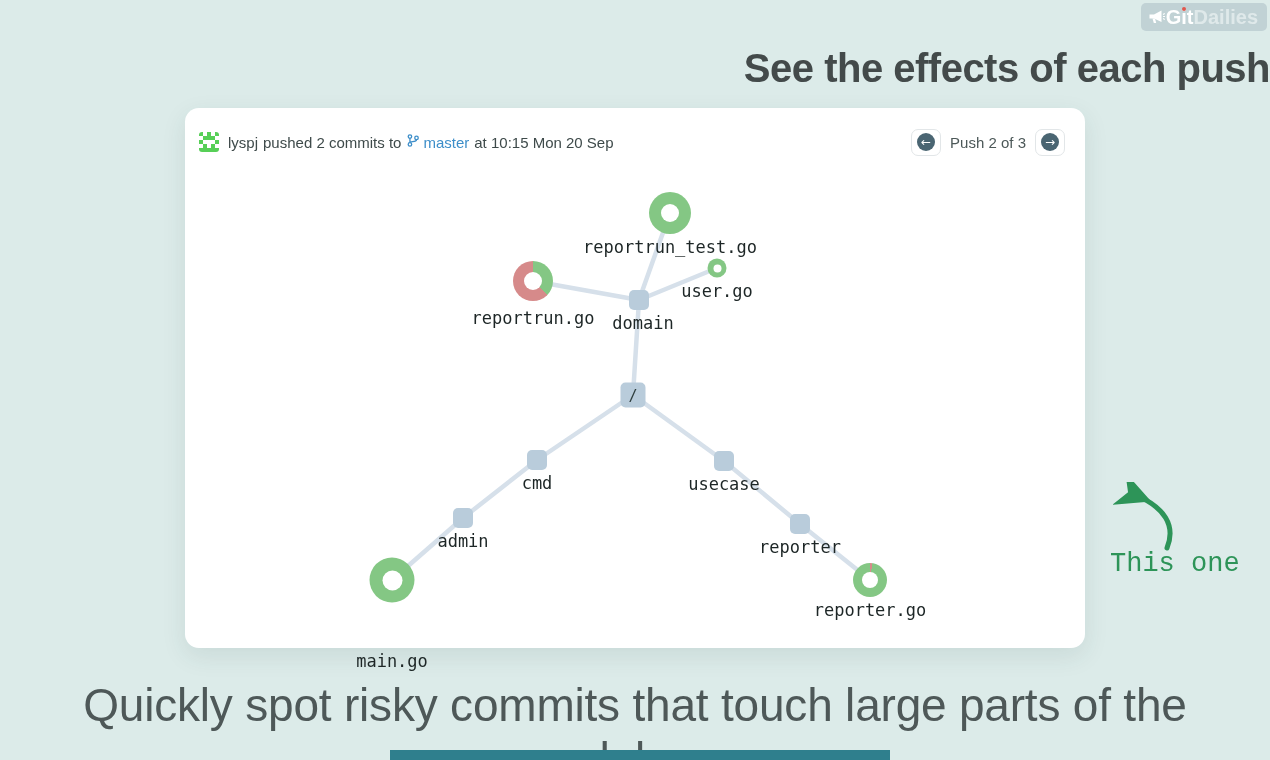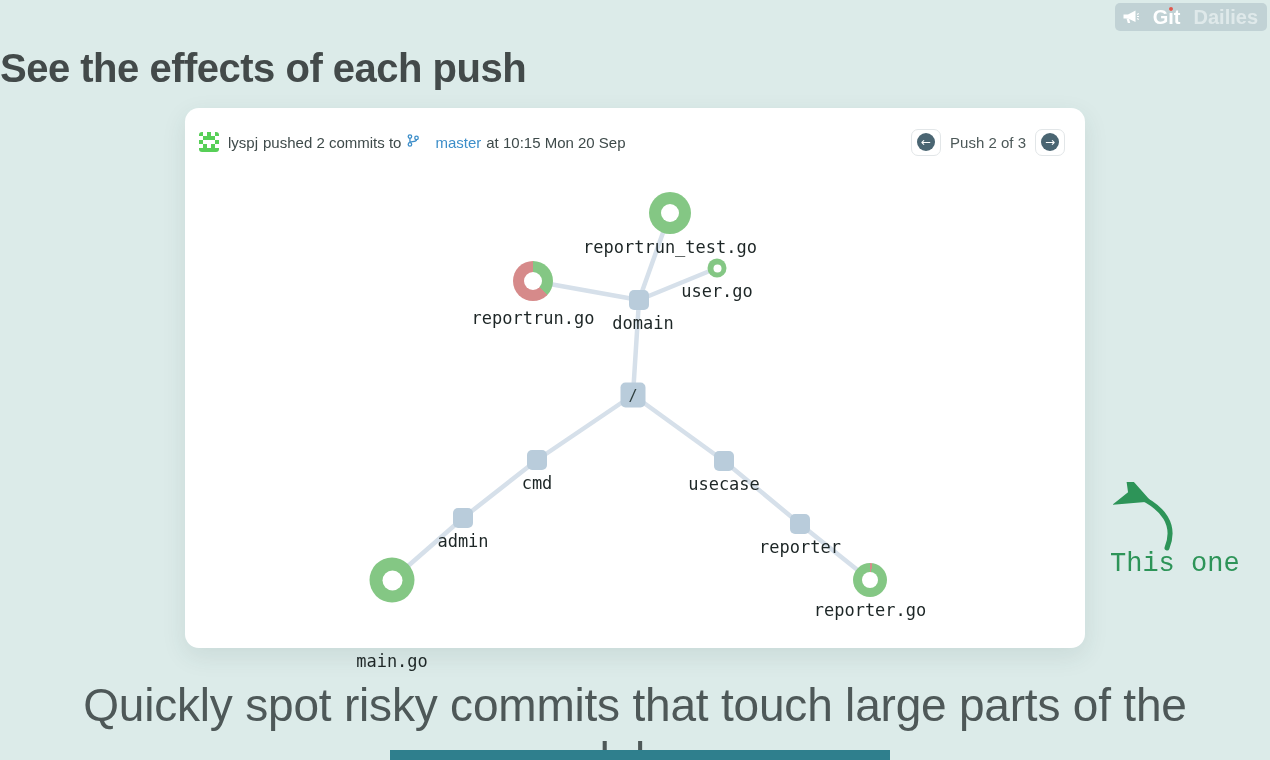--- a/index.html
+++ b/index.html
@@ -7,37 +7,37 @@
   body {
     position:relative;
     font-family:"Liberation Sans", sans-serif;
     background:var(--bg,#dcebe9);
     overflow:hidden;
   }
 
   
   .logo {
     position:absolute; top:3px; right:3px; height:28px;
-    display:flex; align-items:center; gap:13px;
+    display:flex; align-items:center; gap:0;
     background:var(--logo-bg,#c1d2d5);
     border-radius:5px; padding:0 9px 0 7px;
   }
   .logo .brand { font-size:20px; font-weight:bold; line-height:28px; }
   .logo .p1 { color:#ffffff; position:relative; }
   .logo .p2 { color:#dfe9ea; }
   .logo .tittle {
     position:absolute; width:4px; height:4px; border-radius:50%;
     background:var(--logo-dot,#e0584d); left:16px; top:4px;
   }
   .logo svg { display:block; }
 
   
   .page-title {
     position:absolute; top:46px; left:0; width:100%;
-    text-align:left; font-size:40px; font-weight:bold;
+    text-align:right; font-size:40px; font-weight:bold;
     letter-spacing:-0.5px; color:var(--title,#434a4a);
   }
   .caption {
     position:absolute; top:678px; left:0; width:100%;
     text-align:center; font-size:46px; font-weight:400;
     color:var(--caption,#4e5858); letter-spacing:-0.2px;
   }
 
   
   .card {
@@ -52,21 +52,21 @@
   .avatar {
     width:20px; height:20px; border-radius:3px; overflow:hidden;
     display:grid; grid-template-columns:repeat(5,1fr); grid-template-rows:repeat(5,1fr);
     flex:0 0 auto;
   }
   .push-summary {
     margin-left:9px; display:flex; align-items:center; gap:5px;
     font-size:15px; color:var(--header-text,#3e4a4a); white-space:nowrap;
   }
   .branch-link {
-    display:inline-flex; align-items:center; gap:15px;
+    display:inline-flex; align-items:center; gap:3px;
     color:var(--blue,#3d8ec9); text-decoration:none; cursor:pointer;
   }
   .push-nav {
     margin-left:auto; display:flex; align-items:center; gap:9px;
     font-size:15px; color:var(--nav-text,#4c5858);
   }
   .nav-btn {
     width:30px; height:27px; background:#fff; border:1px solid #e2e6e8;
     border-radius:7px; display:flex; align-items:center; justify-content:center;
     cursor:pointer; padding:0;

